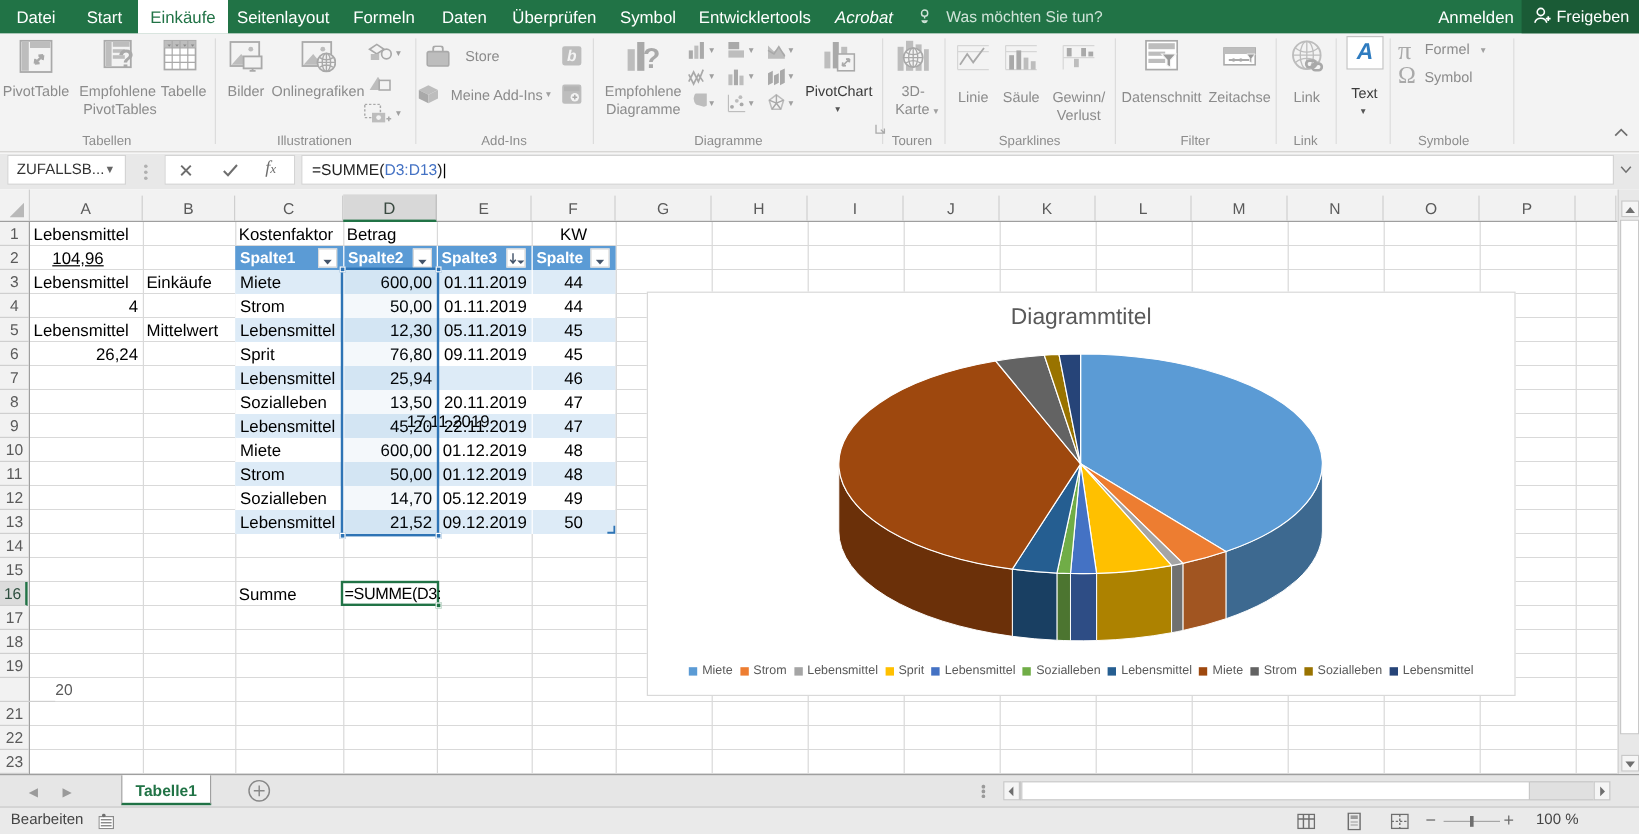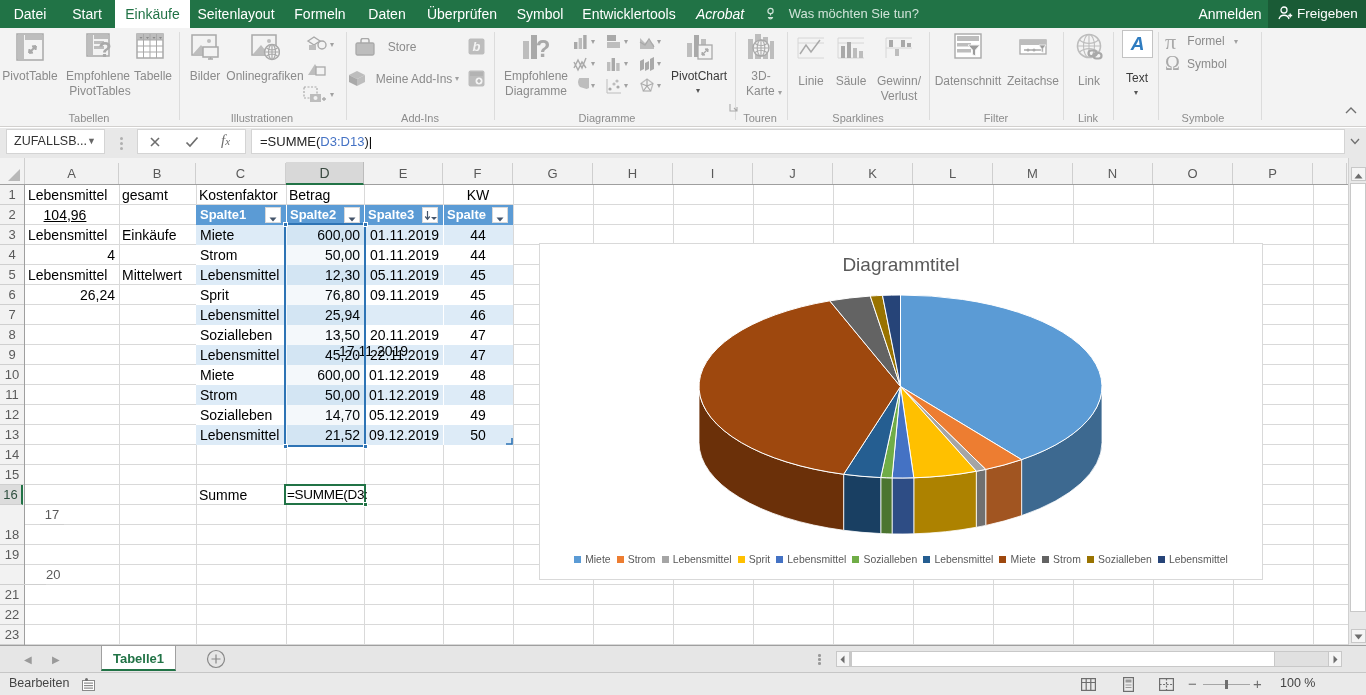--- a/index.html
+++ b/index.html
@@ -405,21 +405,20 @@
           <path d="M3.5 1 V9 M1.2 6.5 L3.5 9.2 L5.8 6.5" stroke="#44546A" stroke-width="1.2" fill="none"></path>
           <path d="M7 9 h6 L10 12 Z" fill="#44546A" transform="translate(0,-2)"></path>
         </svg></div>
       <div class="fbtn" style="left:467px;top:22px;"><svg width="8" height="5" viewBox="0 0 8 5" style="margin-top:6px;">
           <path d="M0.5 0.5 h7 L4 4.5 Z" fill="#44546A"></path>
         </svg></div>
       <div class="abs" style="left:261px;top:20px;width:1px;height:20px;background:#fff;"></div>
       <div class="abs" style="left:339px;top:20px;width:1px;height:20px;background:#fff;"></div>
       <div class="abs" style="left:418px;top:20px;width:1px;height:20px;background:#fff;"></div>
       <div class="cell" style="left:3px;top:0px;width:200px;">Lebensmittel</div>
-      <div class="cell" style="left:97px;top:0px;width:200px;">gesamt</div>
       <div class="cell" style="left:174px;top:0px;width:200px;">Kostenfaktor</div>
       <div class="cell" style="left:264px;top:0px;width:200px;">Betrag</div>
       <div class="cell" style="left:418px;top:0px;width:70px;text-align:center;">KW</div>
       <div class="cell" style="left:-10px;top:20px;width:100px;text-align:center;text-decoration:underline;">104,96</div>
       <div class="cell" style="left:3px;top:40px;width:200px;">Lebensmittel</div>
       <div class="cell" style="left:97px;top:40px;width:200px;">Einkäufe</div>
       <div class="cell" style="left:-10px;top:60px;width:100px;text-align:right;">4</div>
       <div class="cell" style="left:3px;top:80px;width:200px;">Lebensmittel</div>
       <div class="cell" style="left:97px;top:80px;width:200px;">Mittelwert</div>
       <div class="cell" style="left:-10px;top:100px;width:100px;text-align:right;">26,24</div>
@@ -490,21 +489,21 @@
       <div class="rh" style="top:120px;">7</div>
       <div class="rh" style="top:140px;">8</div>
       <div class="rh" style="top:160px;">9</div>
       <div class="rh" style="top:180px;">10</div>
       <div class="rh" style="top:200px;">11</div>
       <div class="rh" style="top:220px;">12</div>
       <div class="rh" style="top:240px;">13</div>
       <div class="rh" style="top:260px;">14</div>
       <div class="rh" style="top:280px;">15</div>
       <div class="rh" style="top:300px;background:#dcdcdc;color:#2e4f3f;width:23px;border-right:2px solid #217346;">16</div>
-      <div class="rh" style="top:320px;margin-left:40px;">17</div>
+      <div class="rh" style="top:320px;">17</div>
       <div class="rh" style="top:340px;">18</div>
       <div class="rh" style="top:360px;">19</div>
       <div class="rh" style="top:380px;padding-left:46px;">20</div>
       <div class="rh" style="top:400px;">21</div>
       <div class="rh" style="top:420px;">22</div>
       <div class="rh" style="top:440px;">23</div>
     </div>
 </div>
 <div id="chart">
     <div style="position:absolute;left:0;right:0;top:10px;text-align:center;font-size:19px;color:#595959;">Diagrammtitel</div>

